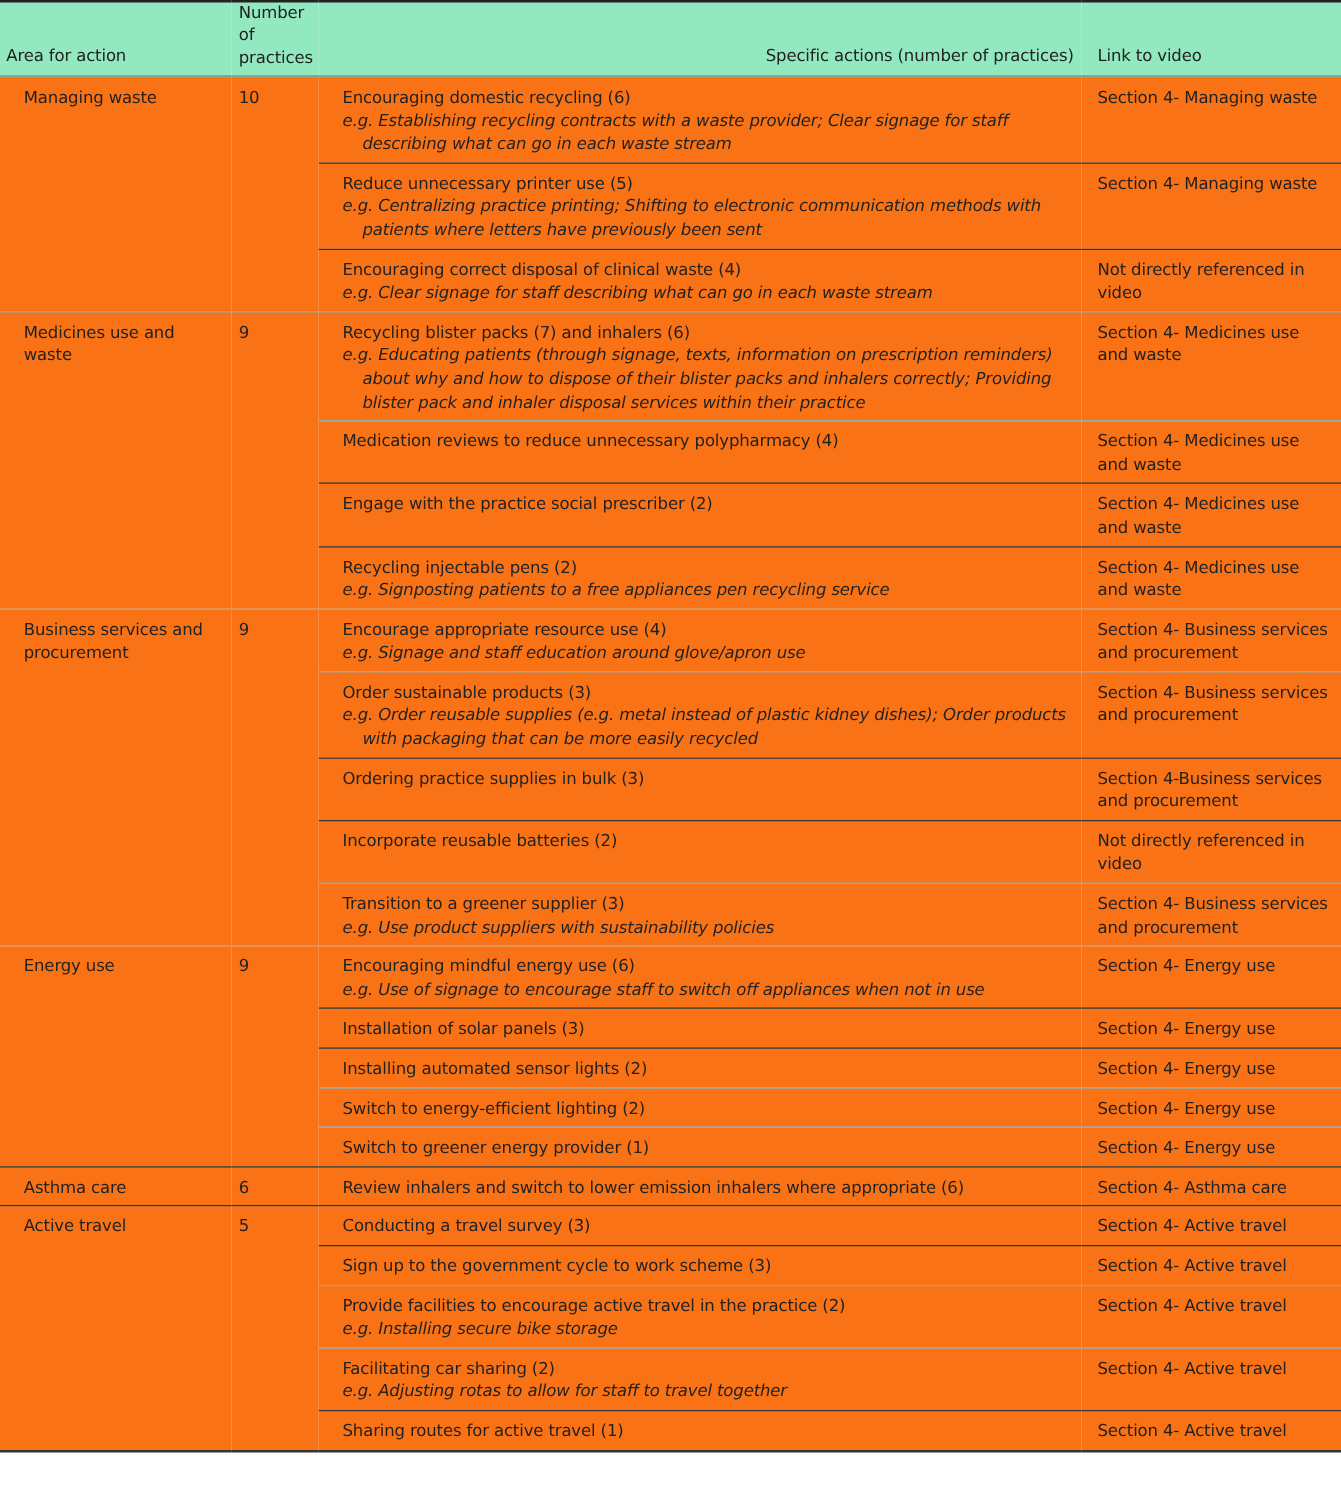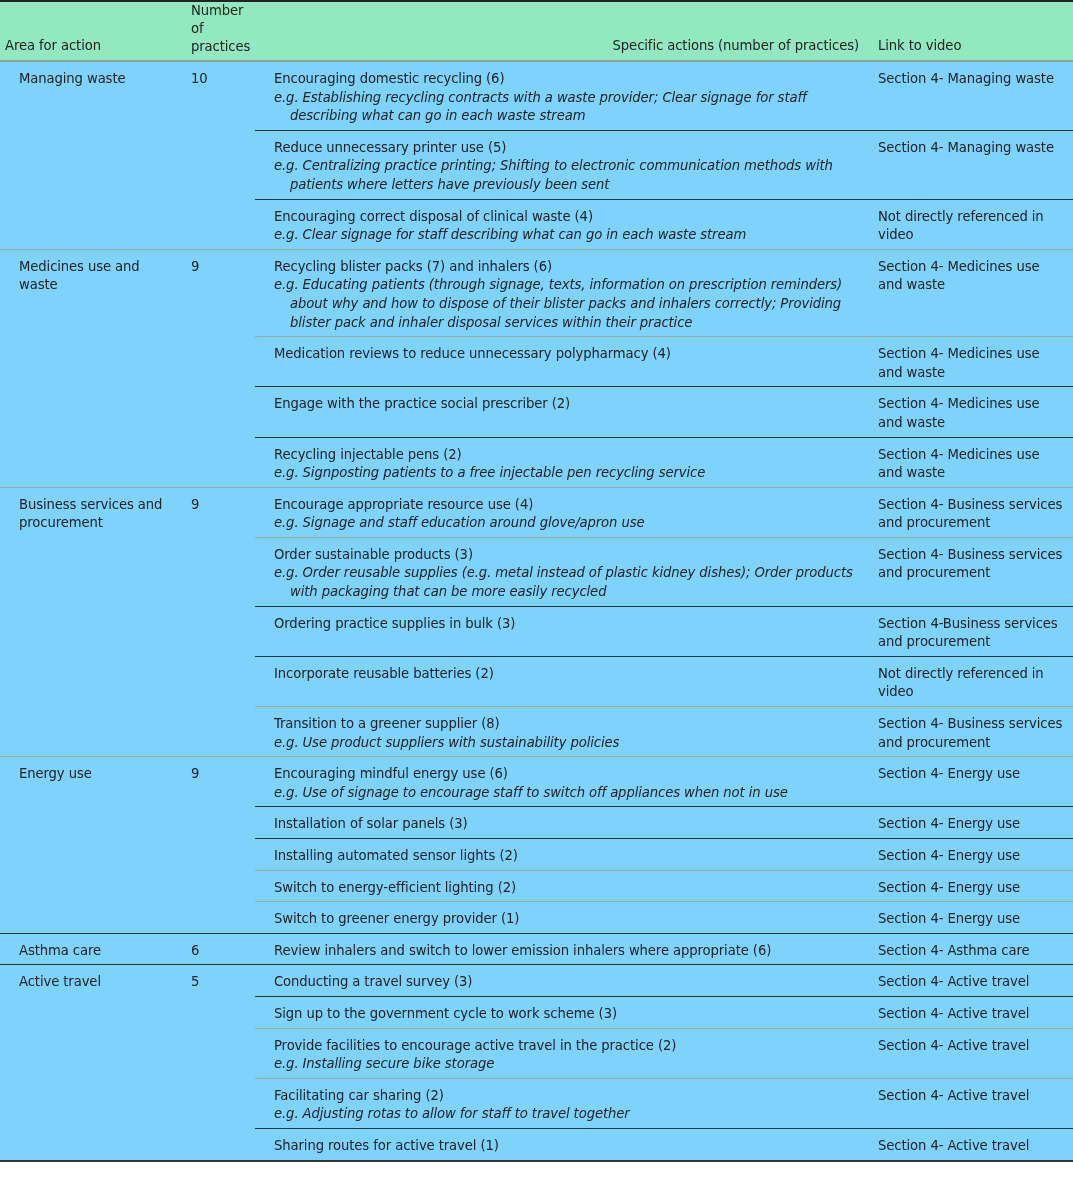--- a/index.html
+++ b/index.html
@@ -2,21 +2,21 @@
 <html><head>
 <meta charset="utf-8">
 <style>
   html, body { margin: 0; padding: 0; background: #ffffff; }
   body { width: 1073px; height: 1189px; overflow: hidden; font-family: "DejaVu Sans", sans-serif; }
   .tbl-wrap { width: 1073px; }
   table { width: 1073px; border-collapse: collapse; table-layout: fixed; font-size: 13.2px; color: #222; line-height: 18.6px; letter-spacing: -0.1px; }
   thead tr { background: #92e8bf; }
   thead th { font-weight: normal; text-align: left; vertical-align: bottom; padding: 0 6px 4px 6px; border-top: 2px solid #222; border-bottom: 2px solid #8aa596; }
   thead th.num { text-align: left; line-height: 18px; }
-  tbody td { background: #7dd3fc; vertical-align: top; padding: 8px 6px 4px 6px; }
+  tbody td { background: #f97316; vertical-align: top; padding: 8px 6px 4px 6px; }
   col.c1 { width: 185px; }
   col.c2 { width: 70px; }
   col.c3 { width: 610px; }
   col.c4 { width: 208px; }
   td.area { padding-left: 19px; }
   th.area { padding-left: 5px; }
   td.num { padding-right: 18px; }
   td.action { padding-left: 19px; }
   td.video { padding-left: 13px; }
   .eg { font-style: italic; display: block; padding-left: 16px; text-indent: -16px; }
@@ -66,21 +66,21 @@
         </tr>
         <tr>
           <td class="action b-dark"><span>Medication reviews to reduce unnecessary polypharmacy (4)</span></td>
           <td class="video b-dark">Section 4- Medicines use and waste</td>
         </tr>
         <tr>
           <td class="action b-dark"><span>Engage with the practice social prescriber (2)</span></td>
           <td class="video b-dark">Section 4- Medicines use and waste</td>
         </tr>
         <tr>
-          <td class="action b-gray"><span>Recycling injectable pens (2)</span><span class="eg">e.g. Signposting patients to a free injectable pen recycling service</span></td>
+          <td class="action b-gray"><span>Recycling injectable pens (2)</span><span class="eg">e.g. Signposting patients to a free appliances pen recycling service</span></td>
           <td class="video b-gray">Section 4- Medicines use and waste</td>
         </tr>
         <tr>
           <td class="area b-gray" rowspan="5">Business services and procurement</td>
           <td class="num b-gray" rowspan="5">9</td>
           <td class="action b-gray"><span>Encourage appropriate resource use (4)</span><span class="eg">e.g. Signage and staff education around glove/apron use</span></td>
           <td class="video b-gray">Section 4- Business services and procurement</td>
         </tr>
         <tr>
           <td class="action b-dark"><span>Order sustainable products (3)</span><span class="eg">e.g. Order reusable supplies (e.g. metal instead of plastic kidney dishes); Order products with packaging that can be more easily recycled</span></td>
@@ -88,21 +88,21 @@
         </tr>
         <tr>
           <td class="action b-dark"><span>Ordering practice supplies in bulk (3)</span></td>
           <td class="video b-dark">Section 4-Business services and procurement</td>
         </tr>
         <tr>
           <td class="action b-gray"><span>Incorporate reusable batteries (2)</span></td>
           <td class="video b-gray">Not directly referenced in video</td>
         </tr>
         <tr>
-          <td class="action b-gray"><span>Transition to a greener supplier (8)</span><span class="eg">e.g. Use product suppliers with sustainability policies</span></td>
+          <td class="action b-gray"><span>Transition to a greener supplier (3)</span><span class="eg">e.g. Use product suppliers with sustainability policies</span></td>
           <td class="video b-gray">Section 4- Business services and procurement</td>
         </tr>
         <tr>
           <td class="area b-dark" rowspan="5">Energy use</td>
           <td class="num b-dark" rowspan="5">9</td>
           <td class="action b-dark"><span>Encouraging mindful energy use (6)</span><span class="eg">e.g. Use of signage to encourage staff to switch off appliances when not in use</span></td>
           <td class="video b-dark">Section 4- Energy use</td>
         </tr>
         <tr>
           <td class="action b-dark"><span>Installation of solar panels (3)</span></td>

